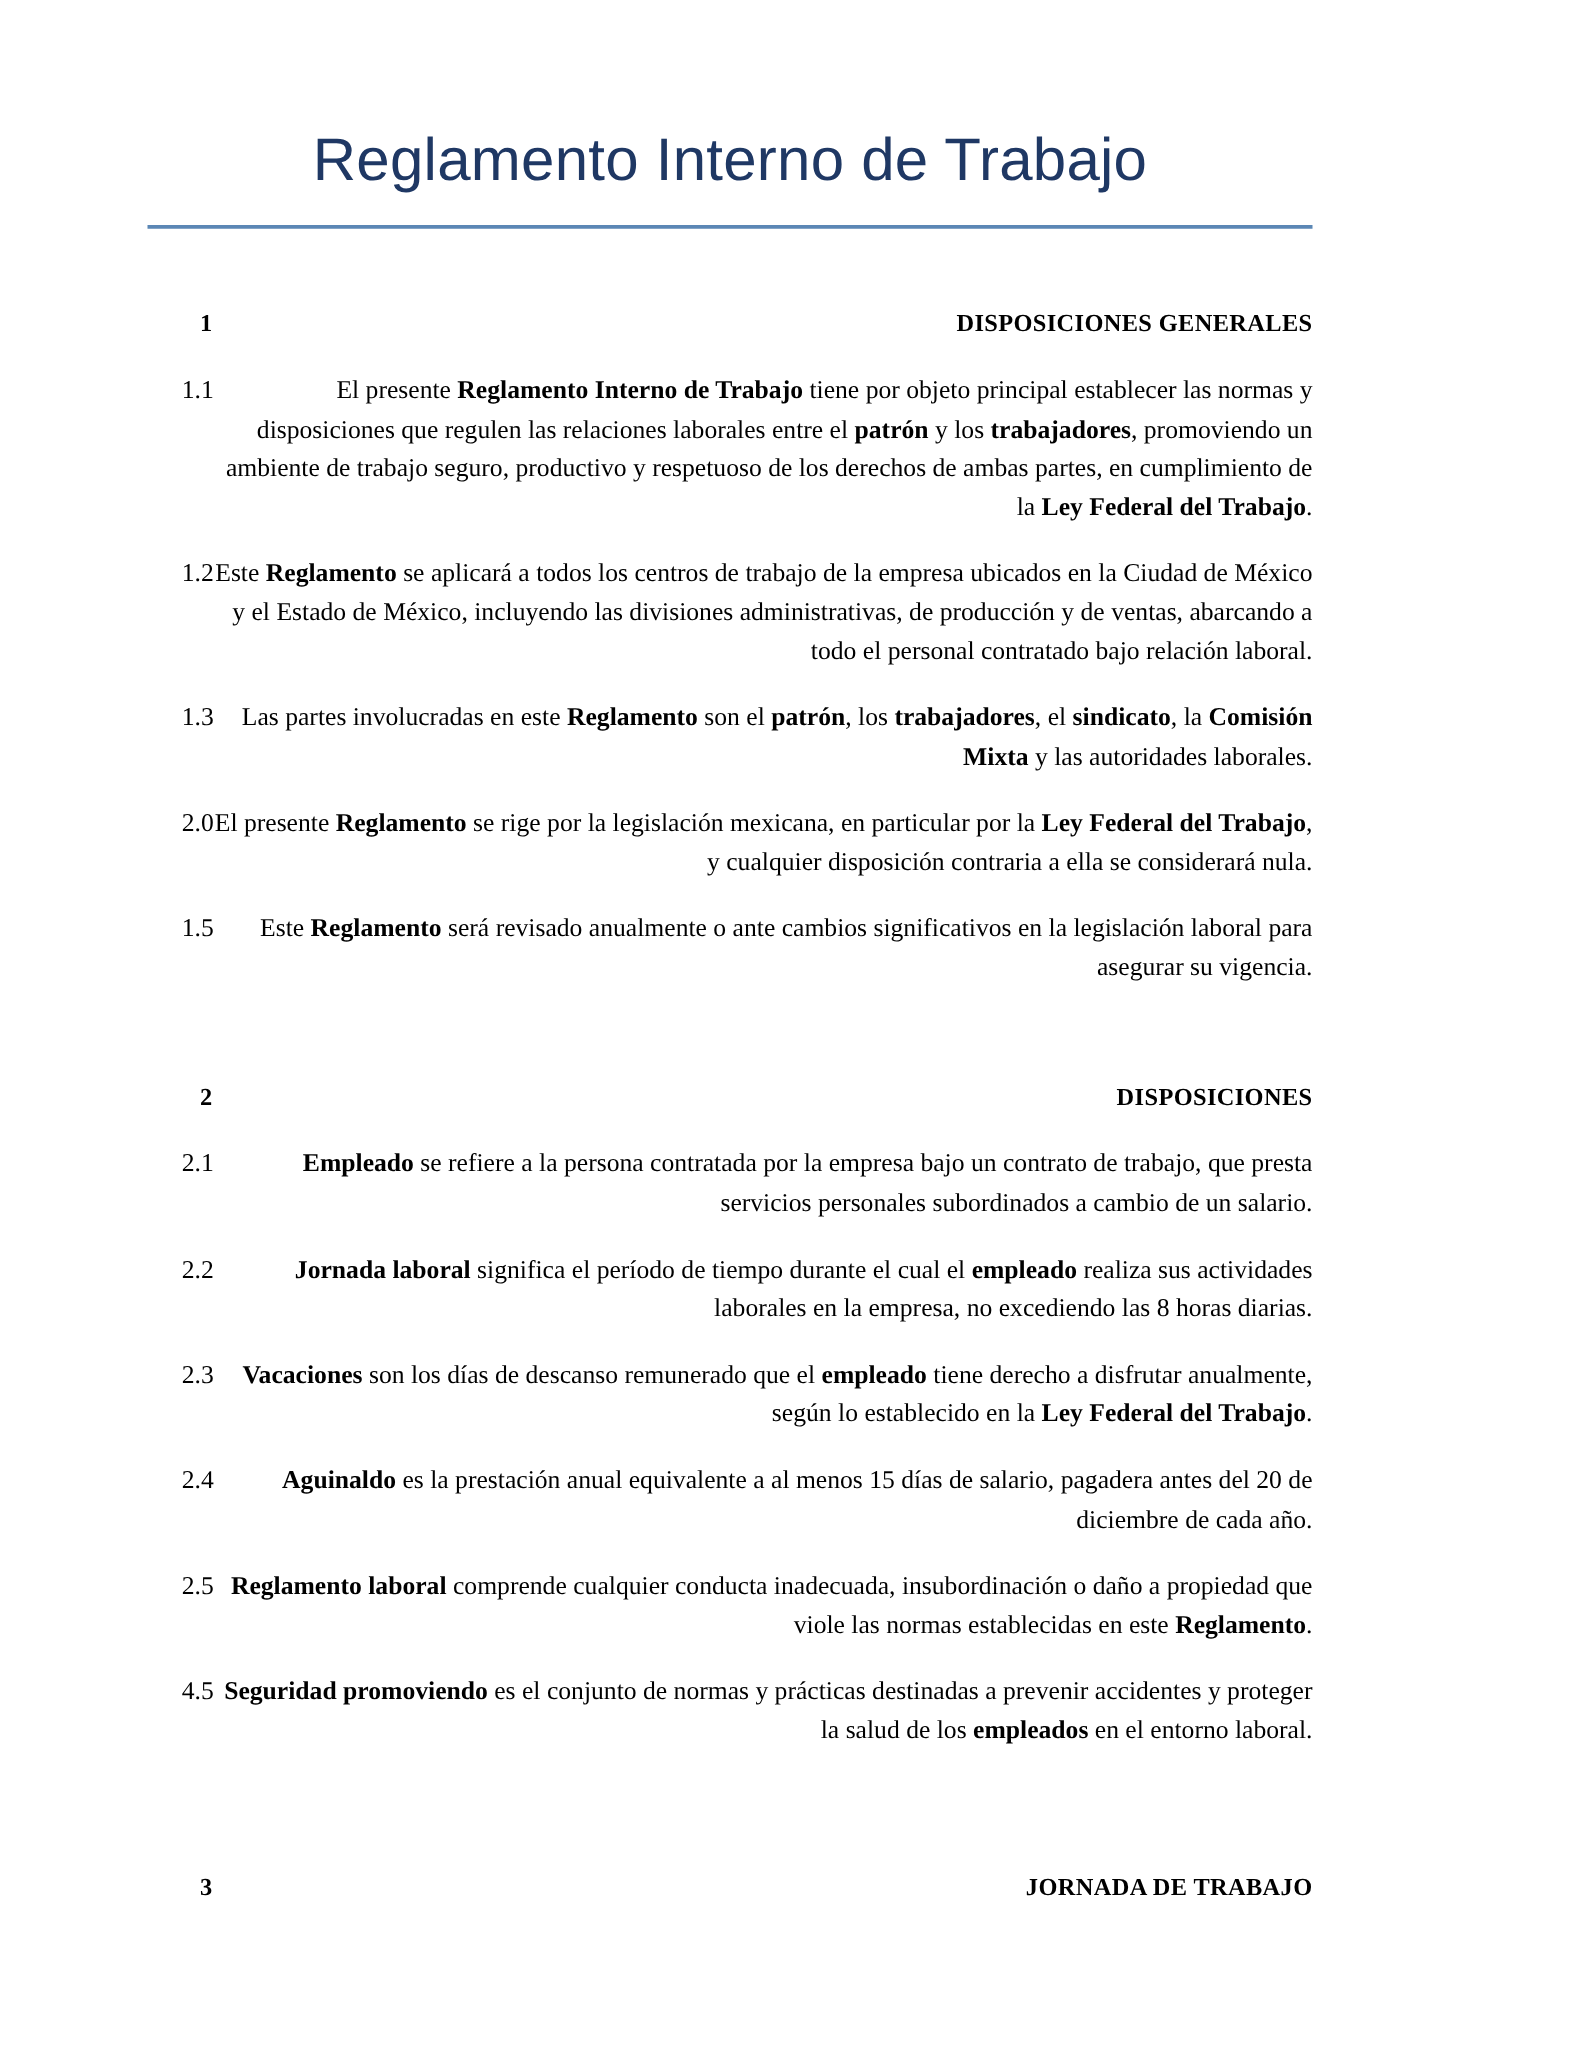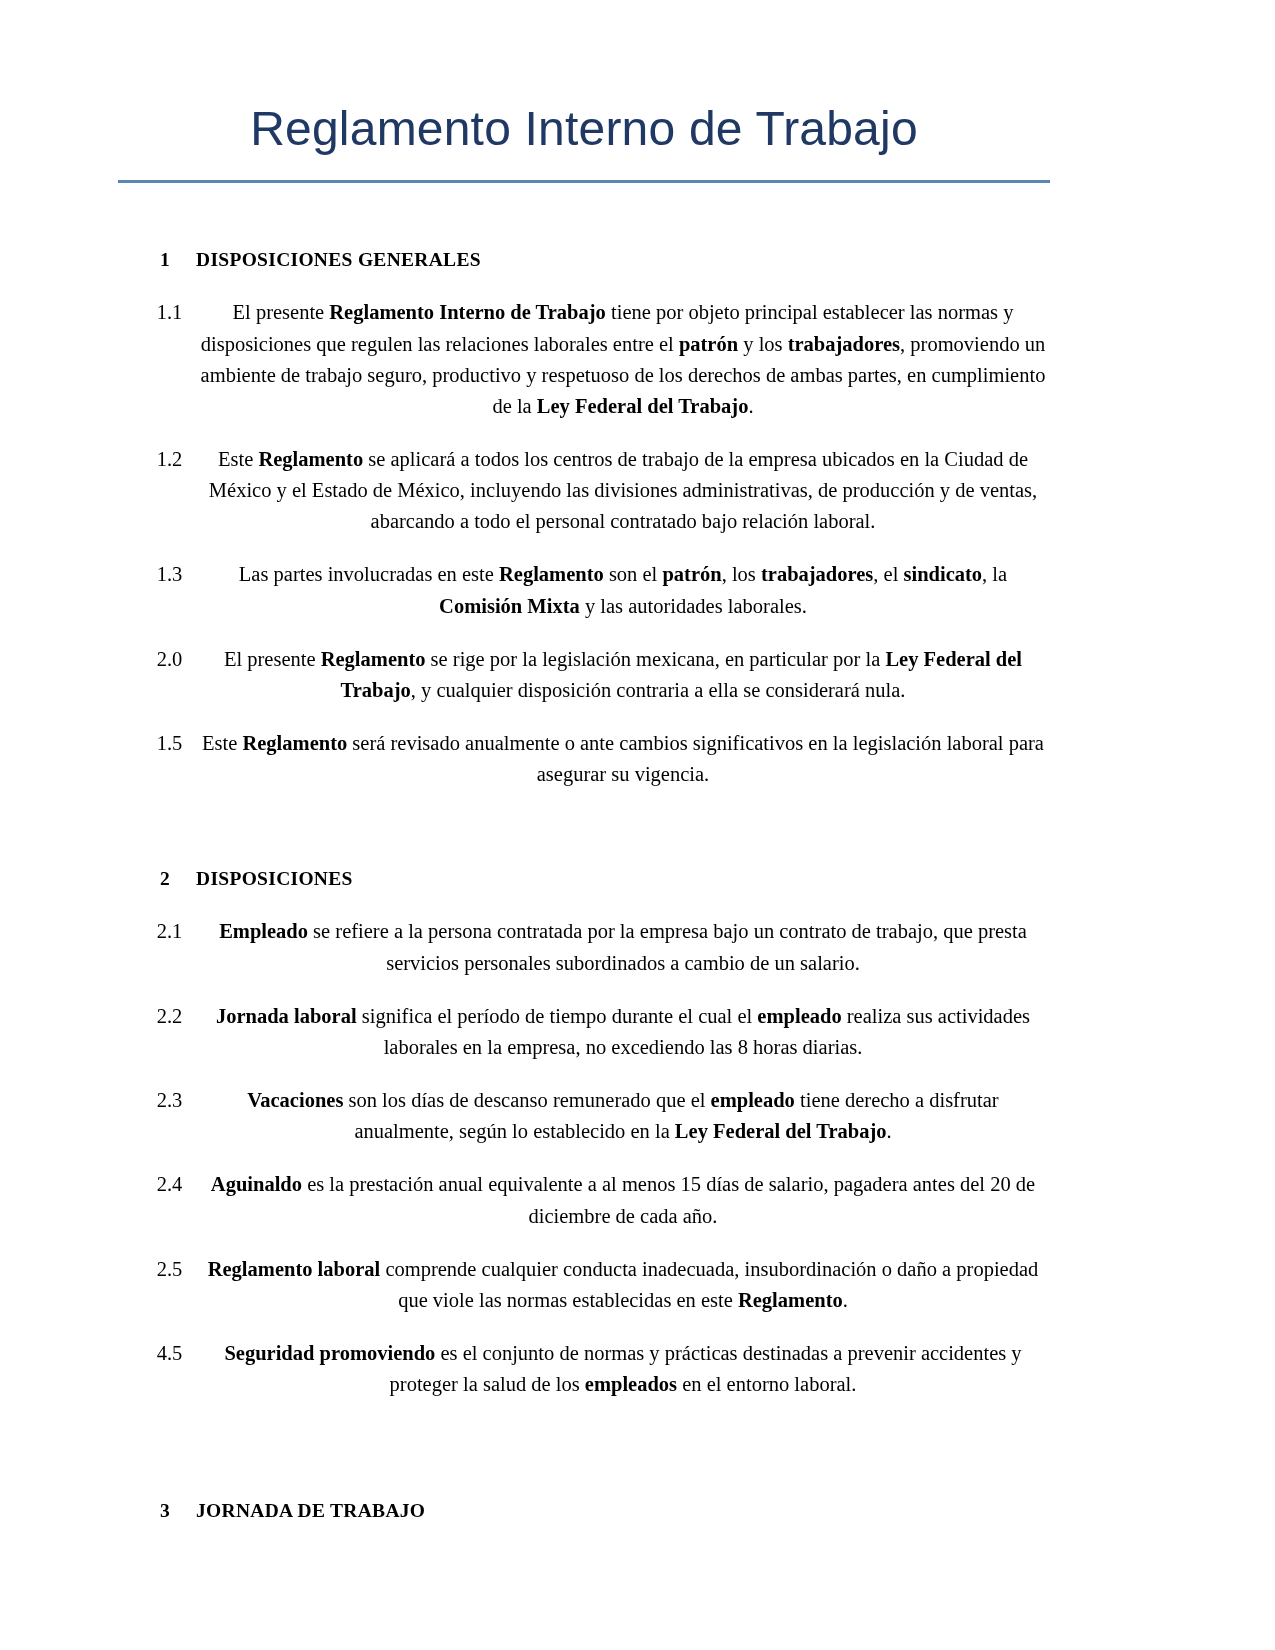--- a/index.html
+++ b/index.html
@@ -57,39 +57,39 @@
     margin: 0 0 0 0;
   }
   .section-heading .num {
     width: 36px;
     min-width: 36px;
     margin-left: 42px;
     text-align: left;
   }
   .section-heading .label {
     flex: 1;
+    text-align: right;
   }
 
   
   .clause {
     display: flex;
     align-items: flex-start;
     font-size: 20.5px;
     line-height: 1.52;
     margin: 0;
   }
   .clause .cnum {
     width: 53px;
     min-width: 53px;
-    margin-left: 25px;
-    text-align: center;
+    text-align: right;
   }
   .clause .ctext {
     flex: 1;
-    text-align: center;
+    text-align: right;
   }
   .clause b { font-weight: bold; }
 
   .gap-clause { height: 22px; }
   .gap-after-heading { height: 26px; }
   .gap-section { height: 78px; }
   .gap-section-lg { height: 100px; }
 </style>
 </head>
 <body>

